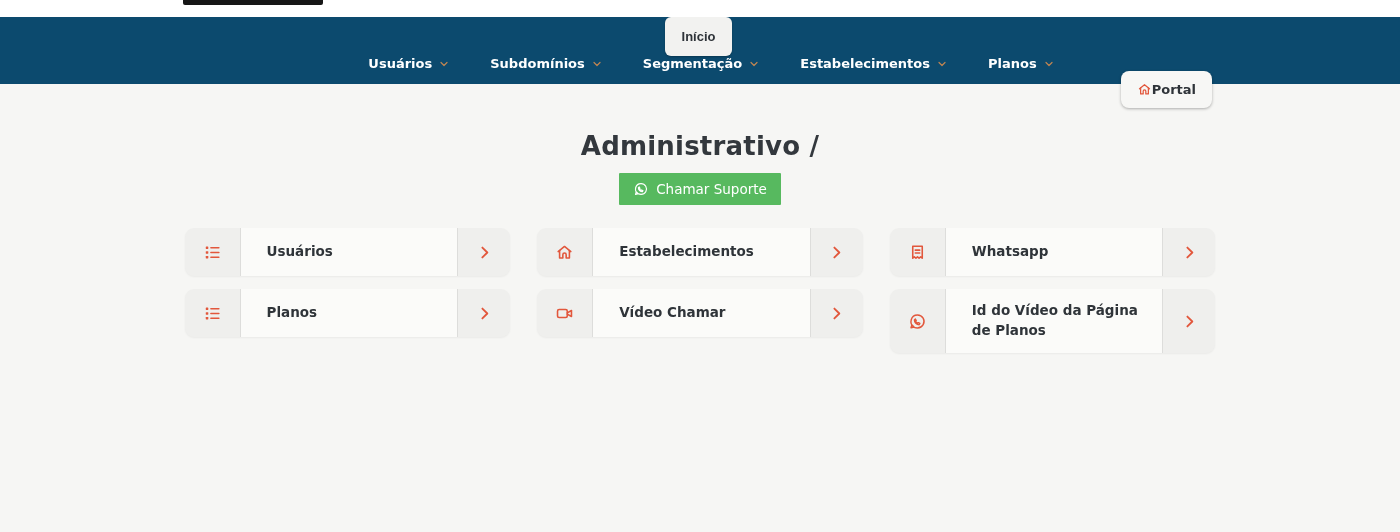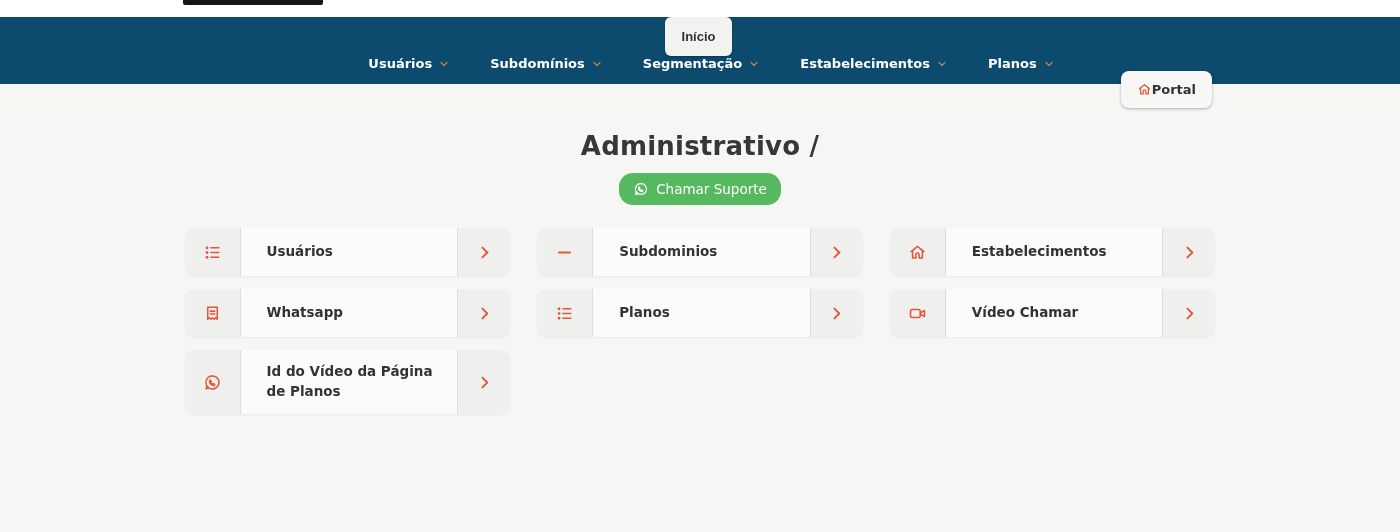--- a/index.html
+++ b/index.html
@@ -49,21 +49,21 @@
   .content { height:452px; background:#f6f6f4; }
   .page-title {
     padding-top:47px;
     text-align:center;
     font-size:26px; font-weight:600; color:#33383d;
     letter-spacing:.2px;
   }
   .support-row { display:flex; justify-content:center; margin-top:12px; }
   .support-btn {
     background:#57b95f; color:#ffffff;
-    border:none; border-radius:14px;
+    border:none; border-radius:1px;
     font-size:13.5px; font-weight:500; font-family:inherit;
     display:flex; align-items:center; gap:7px;
     padding:8px 14px; cursor:pointer;
   }
   .support-btn .w-icon { display:flex; }
 
   
   .cards-grid {
     width:1031px; margin:23px auto 0;
     display:grid; grid-template-columns:repeat(3,1fr);
@@ -191,33 +191,20 @@
           </svg>
         </div>
     <div class="card-label">Usuários</div>
     <div class="card-chevron">
           <svg viewBox="0 0 24 24" width="17" height="17" fill="none" stroke="currentColor" stroke-width="2.6" stroke-linecap="round" stroke-linejoin="round">
             <path d="M9 5l7 7-7 7"></path>
           </svg>
         </div>
   </div>
 
-  <div class="card">
-    <div class="card-icon">
-          <svg viewBox="0 0 24 24" width="19" height="19" fill="none" stroke="currentColor" stroke-width="2.6" stroke-linecap="round">
-            <line x1="5" y1="12" x2="19" y2="12"></line>
-          </svg>
-        </div>
-    <div class="card-label">Subdominios</div>
-    <div class="card-chevron">
-          <svg viewBox="0 0 24 24" width="17" height="17" fill="none" stroke="currentColor" stroke-width="2.6" stroke-linecap="round" stroke-linejoin="round">
-            <path d="M9 5l7 7-7 7"></path>
-          </svg>
-        </div>
-  </div>
 
   <div class="card">
     <div class="card-icon">
           <svg viewBox="0 0 24 24" width="19" height="19" fill="none" stroke="currentColor" stroke-width="2" stroke-linecap="round" stroke-linejoin="round">
             <path d="M4 10.8 12 4.4l8 6.4"></path>
             <path d="M5.8 9.4V19h4.1v-4.2a2.1 2.1 0 0 1 4.2 0V19h4.1V9.4"></path>
           </svg>
         </div>
     <div class="card-label">Estabelecimentos</div>
     <div class="card-chevron">

